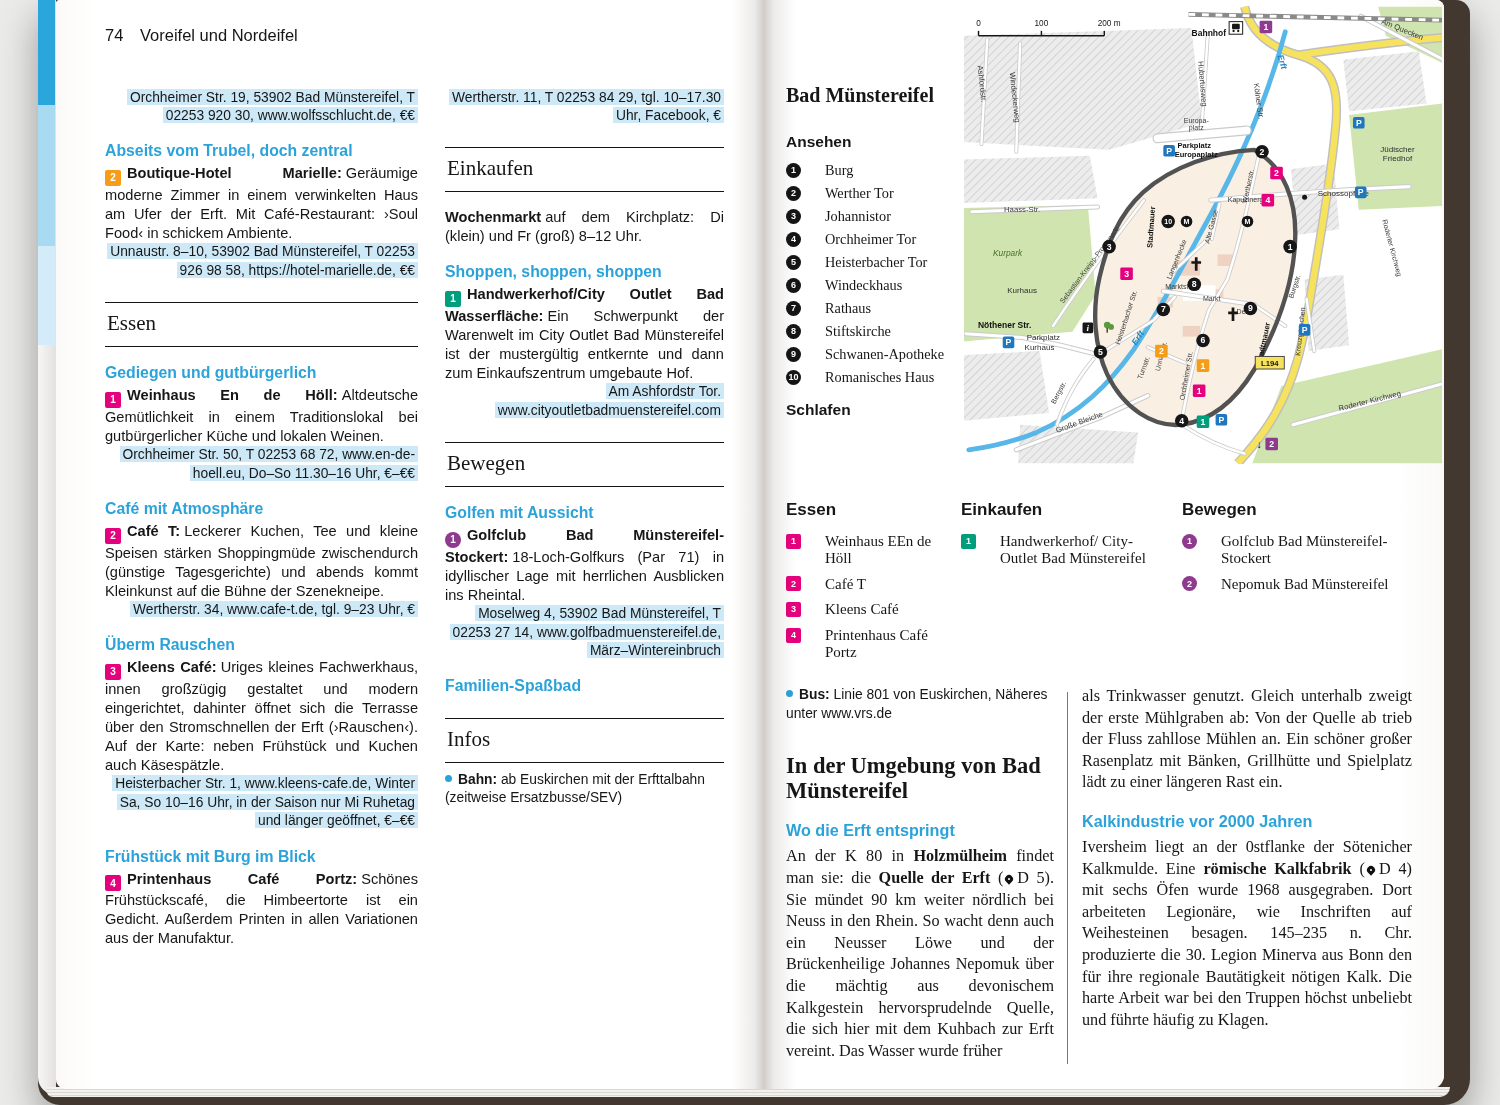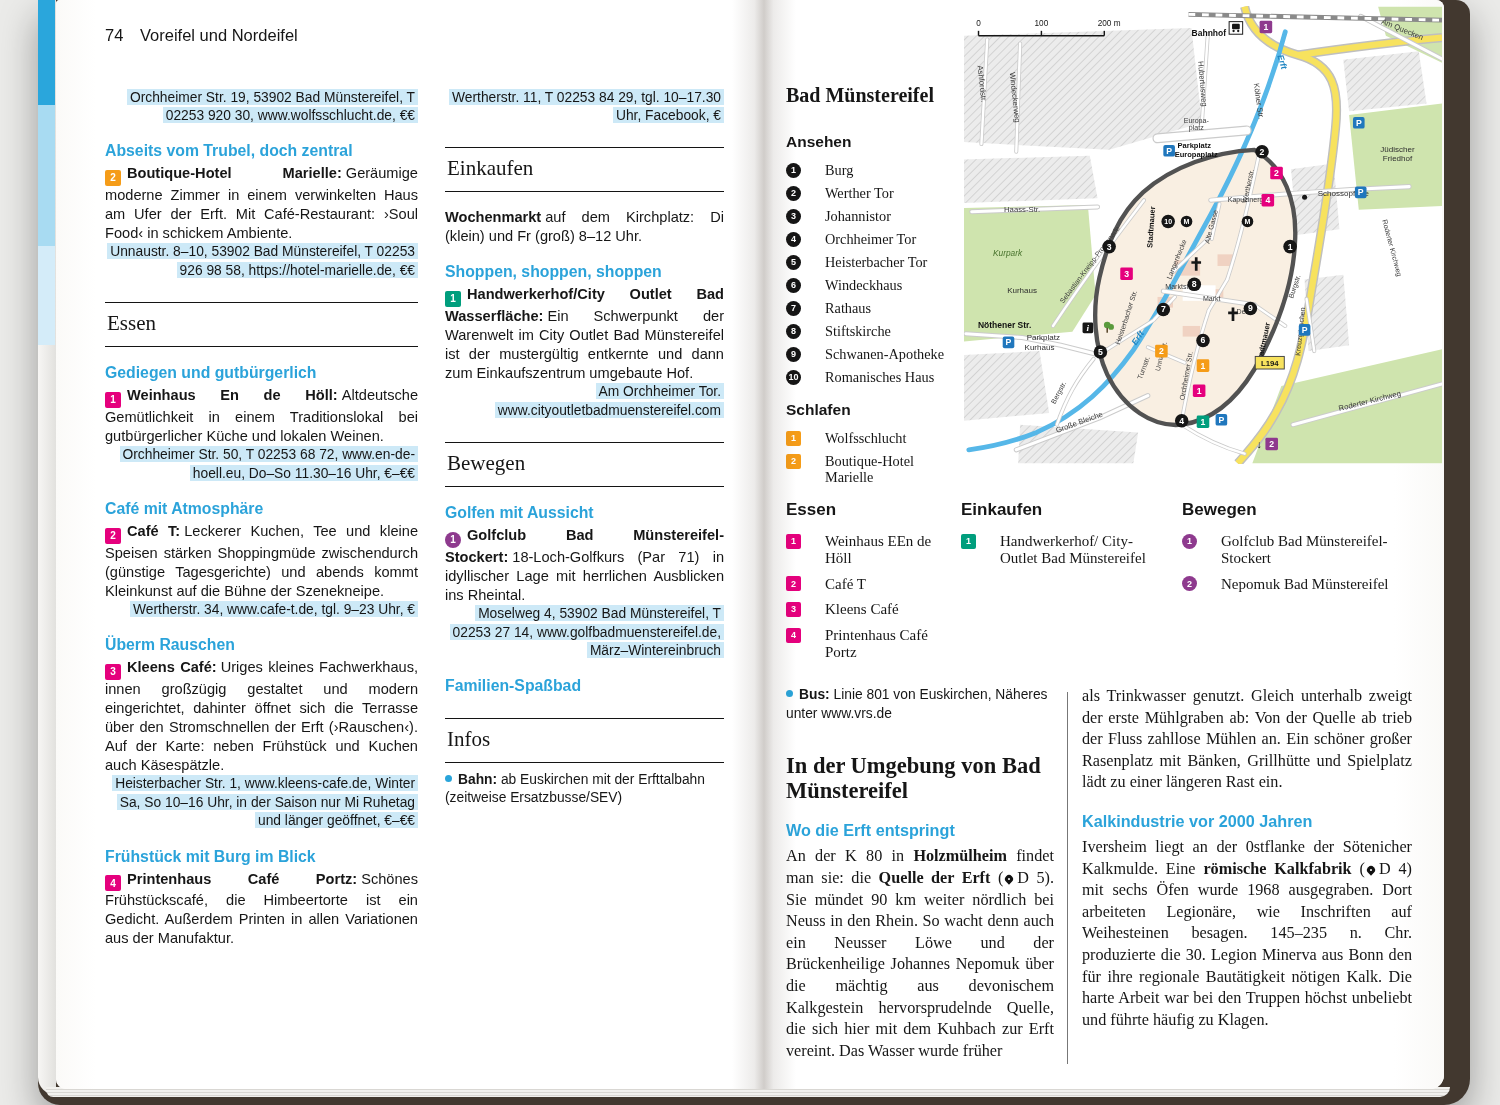--- a/index.html
+++ b/index.html
@@ -154,21 +154,21 @@
           <div class="sechead">Einkaufen</div>
 
           <p class="market">
             <b>Wochenmarkt</b><span>auf dem Kirchplatz: Di (klein) und Fr (groß) 8–12 Uhr.</span>
           </p>
 
           <p class="bh">Shoppen, shoppen, shoppen</p>
           <p class="entry">
             <span class="badge b-einkaufen">1</span><b>Handwerkerhof/City Outlet Bad Wasserfläche:</b><span>Ein Schwerpunkt der Warenwelt im City Outlet Bad Münstereifel ist der mustergültig entkernte und dann zum Einkaufszentrum umgebaute Hof.</span>
           </p>
-          <p class="addr"><span class="hl">Am Orchheimer Tor. www.cityoutletbadmuenstereifel.com</span></p>
+          <p class="addr"><span class="hl">Am Ashfordstr Tor. www.cityoutletbadmuenstereifel.com</span></p>
 
           <div class="sechead">Bewegen</div>
 
           <p class="bh">Golfen mit Aussicht</p>
           <p class="entry">
             <span class="badge b-bewegen">1</span><b>Golfclub Bad Münstereifel-Stockert:</b><span>18-Loch-Golfkurs (Par 71) in idyllischer Lage mit herrlichen Ausblicken ins Rheintal.</span>
           </p>
           <p class="addr"><span class="hl">Moselweg 4, 53902 Bad Münstereifel, T 02253 27 14, www.golfbadmuenstereifel.de, März–Wintereinbruch</span></p>
 
           <p class="bh">Familien-Spaßbad</p>
@@ -222,30 +222,20 @@
               <div class="leg-item">
                 <span class="mbadge b-sight">9</span>
                 <span>Schwanen-Apotheke</span>
               </div>
               <div class="leg-item">
                 <span class="mbadge b-sight">10</span>
                 <span>Romanisches Haus</span>
               </div>
             </div>
           <div class="leg-h">Schlafen</div>
-          <div>
-              <div class="leg-item">
-                <span class="mbadge b-schlafen">1</span>
-                <span>Wolfsschlucht</span>
-              </div>
-              <div class="leg-item">
-                <span class="mbadge b-schlafen">2</span>
-                <span>Boutique-Hotel Marielle</span>
-              </div>
-            </div>
         </div>
 
         <svg class="map" width="478" height="458" viewBox="0 0 494 472">
           <defs>
             <pattern id="hatch" width="6" height="6" patternUnits="userSpaceOnUse" patternTransform="rotate(45)">
               <rect width="6" height="6" fill="#ececec"></rect>
               <line x1="0" y1="0" x2="0" y2="6" stroke="#cccccc" stroke-width="1.6"></line>
             </pattern>
           </defs>
           <rect width="494" height="472" fill="#ffffff"></rect>

